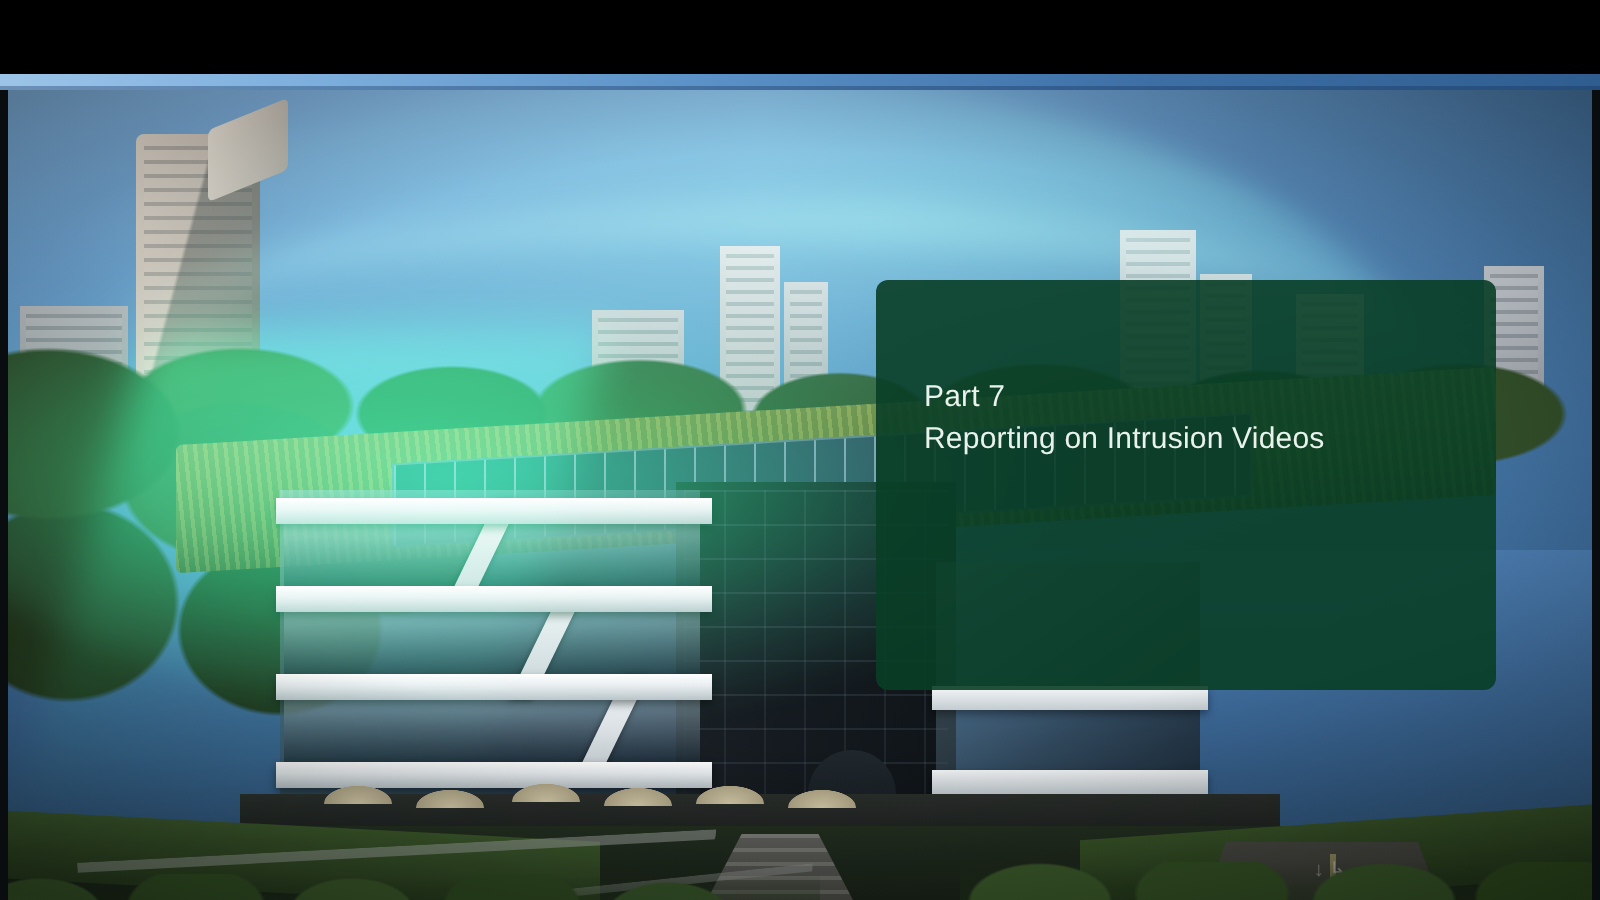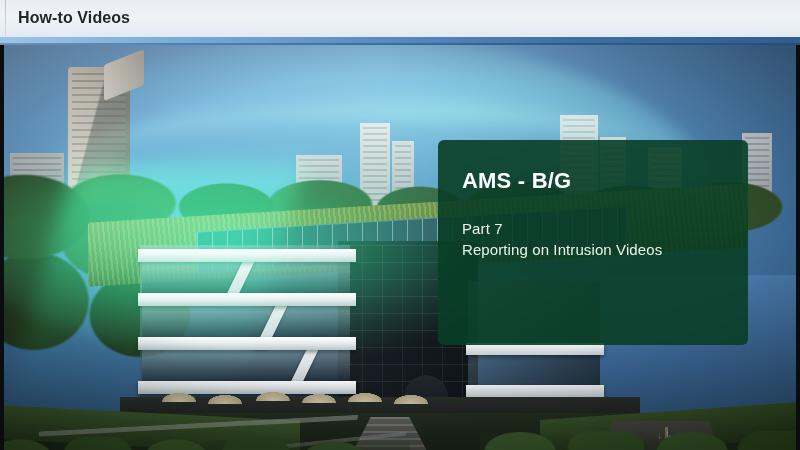--- a/index.html
+++ b/index.html
@@ -309,24 +309,20 @@
     margin-top:22px;
     color:#e9f2ec;font-size:15px;font-weight:normal;line-height:1.42;
     letter-spacing:.1px;
   }
 </style>
 </head>
 <body>
 
 <div class="screen">
 
-  <div class="header">
-    <div class="header-divider"></div>
-    <div class="header-title">How-to Videos</div>
-  </div>
   <div class="header-accent"></div>
 
   <div class="scene">
 
     <div class="sky-right"></div>
 
     <div class="sky-tower tw-main"></div>
     <div class="tw-fin"></div>
     <div class="sky-tower tw-win tw-2"></div>
     <div class="sky-tower tw-win tw-5"></div>
@@ -381,21 +377,20 @@
 
     <div class="aurora"></div>
     <div class="aurora-band"></div>
     <div class="aurora-fall"></div>
 
     <div class="vignette"></div>
     <div class="watermark"></div>
 
     <div class="title-card">
       <div class="title-main">
-        <div>AMS - B/G</div>
       </div>
       <div class="title-sub">
         <div>Part 7</div>
         <div>Reporting on Intrusion Videos</div>
       </div>
     </div>
 
     <div class="scene-frame-l"></div>
     <div class="scene-frame-r"></div>
   </div>

